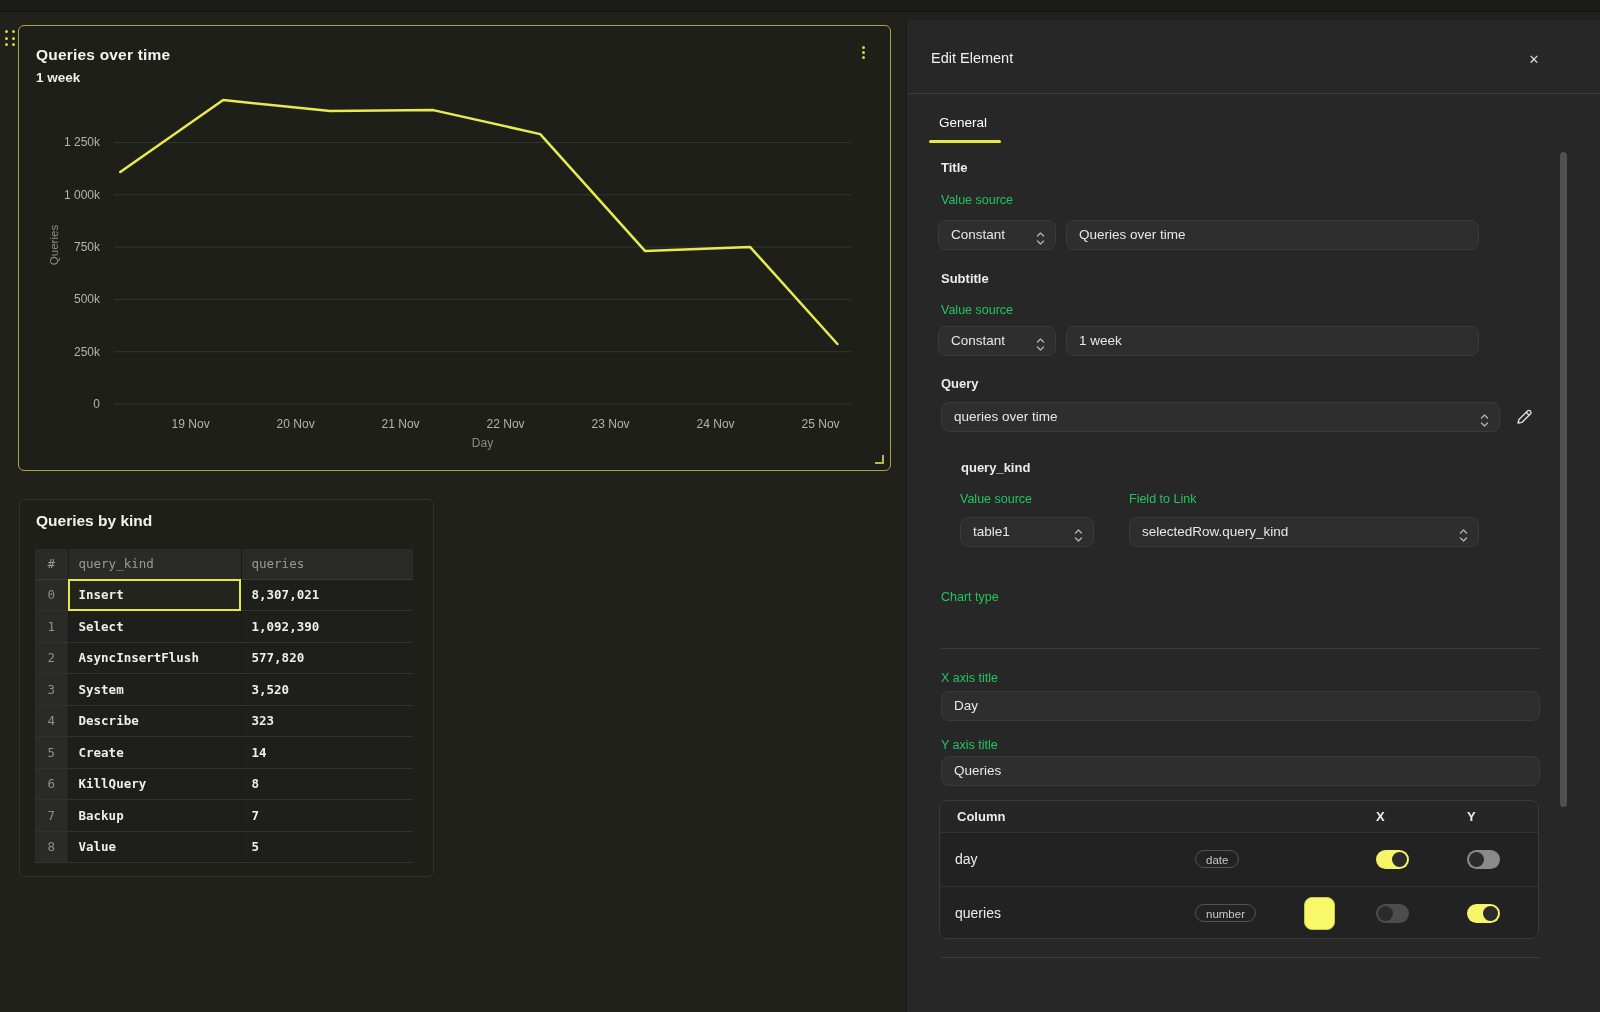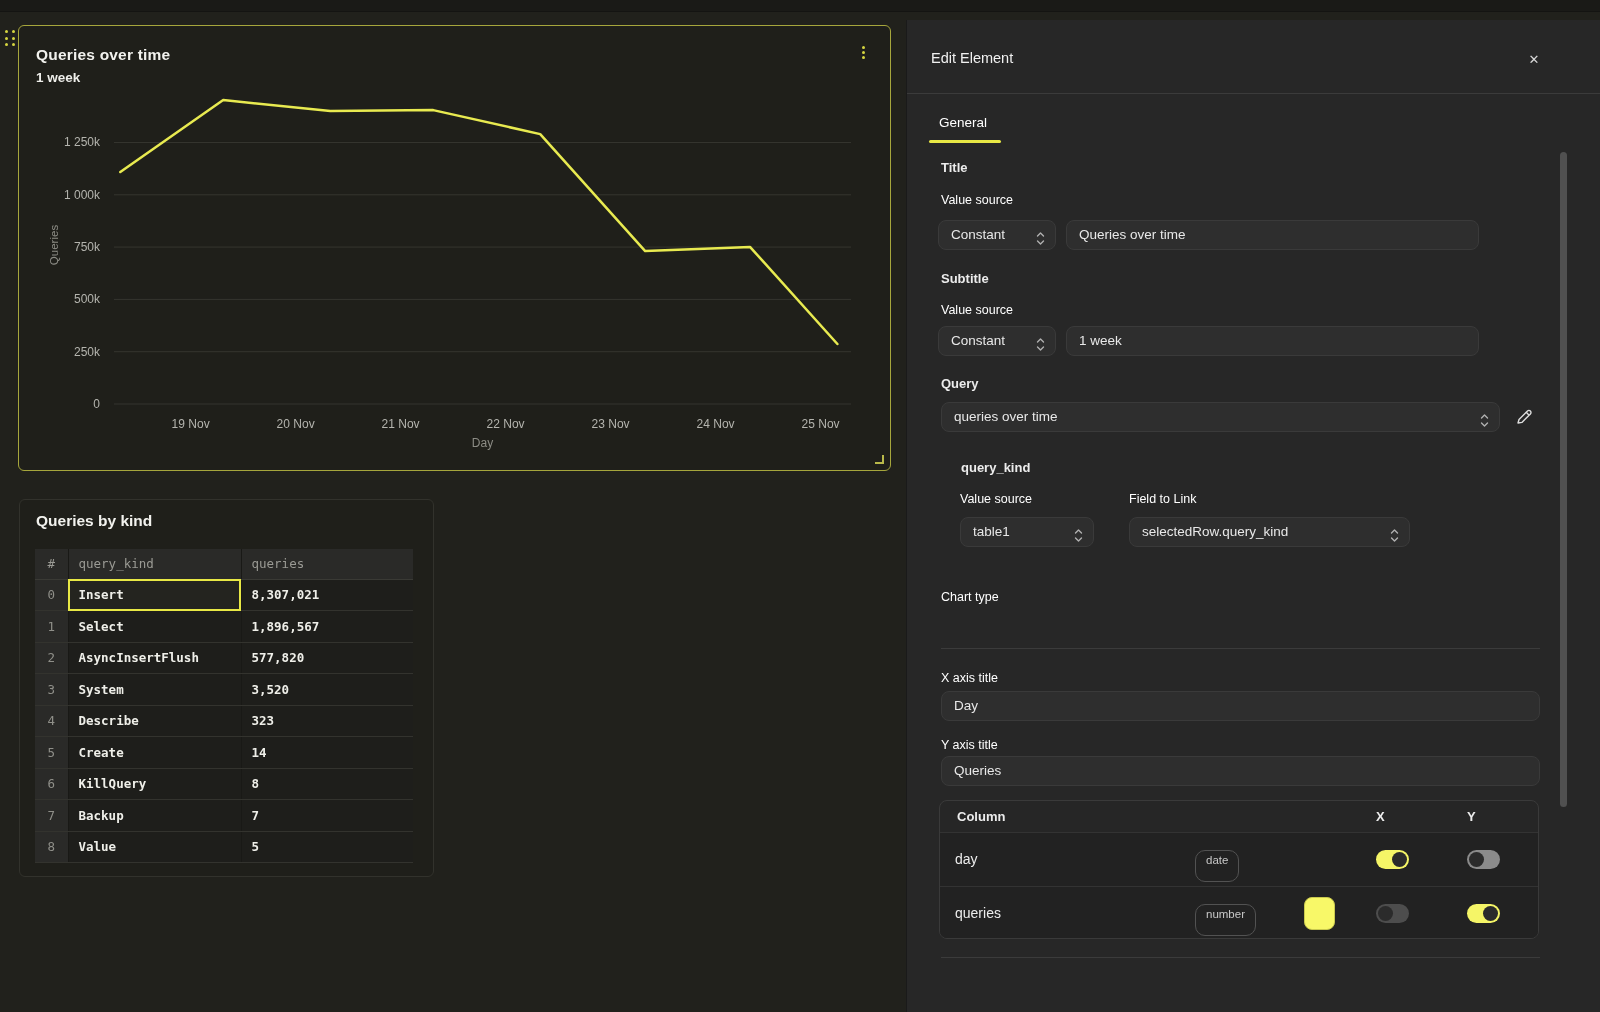--- a/index.html
+++ b/index.html
@@ -48,34 +48,34 @@
   #editor { position:absolute; left:906px; top:20px; width:694px; height:1000px;
             background:#272727; border-left:1px solid #1a1a1a; }
   .ed-abs { position:absolute; }
   .ed-h1 { color:#f0f0f0; font-size:14.5px; }
   .hdr-divider { position:absolute; left:0; top:73px; width:694px; height:1px; background:#3b3b3b; }
   #close-btn { position:absolute; left:616px; top:28px; width:22px; height:22px; color:#d8d8d8;
                font-size:13px; display:flex; align-items:center; justify-content:center; cursor:pointer; }
   .tab { position:absolute; left:32px; top:95px; color:#ffffff; font-size:13.5px; cursor:pointer; }
   .tab-underline { position:absolute; left:22px; top:120px; width:72px; height:3px; background:#e8e845; border-radius:2px; }
   .lbl-bold { color:#ececec; font-size:13px; font-weight:bold; }
-  .lbl-muted { color:#ffffff; font-size:12.5px; }
+  .lbl-muted { color:#22c55e; font-size:12.5px; }
   .field { position:absolute; height:30px; background:#2e2e2e; border:1px solid #3a3a3a;
            border-radius:8px; color:#e8e8e8; font-size:13.5px; line-height:28px;
            padding:0 12px; white-space:nowrap; overflow:hidden; cursor:pointer; }
   .field .chev { position:absolute; right:10px; top:7px; }
   .divider { position:absolute; height:1px; background:#3b3b3b; }
   #pencil { position:absolute; cursor:pointer; }
 
   
   #col-card { position:absolute; left:32px; top:780px; width:600px; height:139px;
               border:1px solid #3a3a3a; border-radius:8px; background:#262626; overflow:hidden; }
   .cc-hdr { position:absolute; left:0; top:0; width:100%; height:31px; }
   .cc-row { position:absolute; left:0; width:100%; background:#222222; border-top:1px solid #333333; }
-  .badge { position:absolute; height:32px; border:1px solid #525252; border-radius:10px;
+  .badge { position:absolute; height:18px; border:1px solid #525252; border-radius:10px;
            color:#c8c8c8; font-size:11.5px; line-height:18px; padding:0 10px; }
   .toggle { position:absolute; width:33px; height:19px; border-radius:10px; cursor:pointer; }
   .toggle .knob { position:absolute; top:2px; width:15px; height:15px; border-radius:50%; }
   .swatch { position:absolute; width:31px; height:33px; background:#f8f868; border-radius:8px;
             border:1px solid #c9c94e; cursor:pointer; }
   #scrollbar { position:absolute; left:653px; top:132px; width:7px; height:655px;
                background:#505050; border-radius:4px; cursor:pointer; }
 </style>
 </head>
 <body>
@@ -144,21 +144,21 @@
         </thead>
       <tbody id="qtable-body">
           <tr>
             <td class="idx">0</td>
             <td class="kindcol selected">Insert</td>
             <td class="qcol">8,307,021</td>
           </tr>
           <tr>
             <td class="idx">1</td>
             <td class="kindcol">Select</td>
-            <td class="qcol">1,896,567</td>
+            <td class="qcol">1,092,390</td>
           </tr>
           <tr>
             <td class="idx">2</td>
             <td class="kindcol">AsyncInsertFlush</td>
             <td class="qcol">577,820</td>
           </tr>
           <tr>
             <td class="idx">3</td>
             <td class="kindcol">System</td>
             <td class="qcol">3,520</td>
@@ -238,21 +238,21 @@
 
     <div class="ed-abs lbl-bold" style="left:54px; top:440px;">query_kind</div>
     <div class="ed-abs lbl-muted" style="left:53px; top:472px;">Value source</div>
     <div class="ed-abs lbl-muted" style="left:222px; top:472px;">Field to Link</div>
     <div class="field" style="left:53px; top:497px; width:134px;">
       <span>table1</span><span class="chev"><svg width="9" height="15" viewBox="0 0 9 15">
             <path d="M1.5 5 L4.5 2 L7.5 5" fill="none" stroke="#b0b0b0" stroke-width="1.4" stroke-linecap="round" stroke-linejoin="round"></path>
             <path d="M1.5 10 L4.5 13 L7.5 10" fill="none" stroke="#b0b0b0" stroke-width="1.4" stroke-linecap="round" stroke-linejoin="round"></path>
           </svg></span>
     </div>
-    <div class="field" style="left:222px; top:497px; width:281px;">
+    <div class="field" style="left:222px; top:497px; width:350px;">
       <span>selectedRow.query_kind</span><span class="chev"><svg width="9" height="15" viewBox="0 0 9 15">
             <path d="M1.5 5 L4.5 2 L7.5 5" fill="none" stroke="#b0b0b0" stroke-width="1.4" stroke-linecap="round" stroke-linejoin="round"></path>
             <path d="M1.5 10 L4.5 13 L7.5 10" fill="none" stroke="#b0b0b0" stroke-width="1.4" stroke-linecap="round" stroke-linejoin="round"></path>
           </svg></span>
     </div>
 
     <div class="ed-abs lbl-muted" style="left:34px; top:558px;margin-top:12px;">Chart type</div>
 
     <div class="divider" style="left:34px; top:628px; width:599px;"></div>
 

